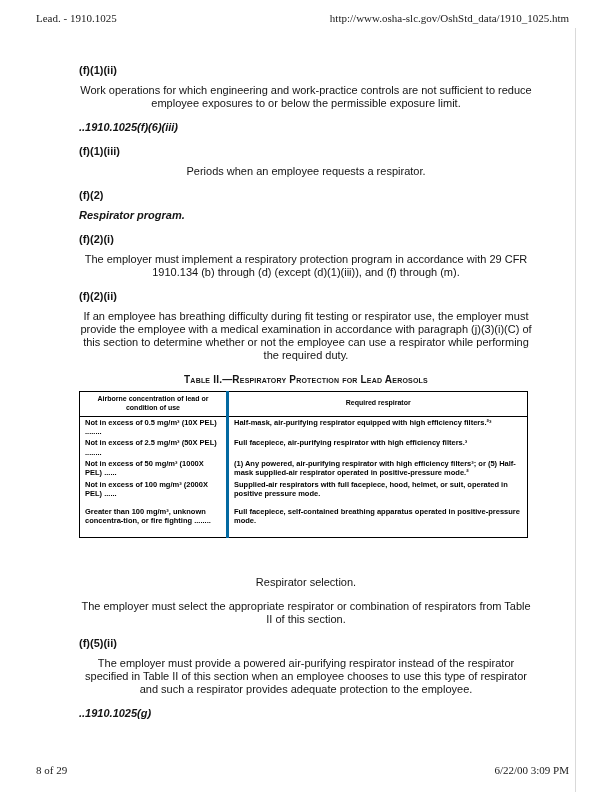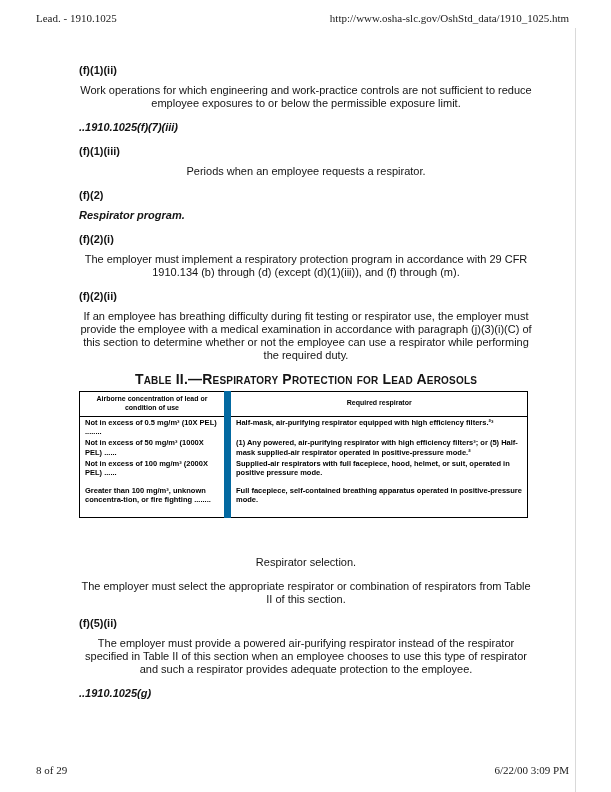--- a/index.html
+++ b/index.html
@@ -58,21 +58,21 @@
     font-style: italic;
     margin: 2px 0 11px 0;
   }
   .table-wrap {
     margin: 3px 0 38px 0;
   }
   .table-title {
     text-align: center;
     font-variant: small-caps;
     font-weight: bold;
-    font-size: 14px;
+    font-size: 10px;
     letter-spacing: 0.2px;
     margin-bottom: 5px;
   }
   .resp-table {
     width: 99%;
     border-collapse: collapse;
     border: 1.5px solid #000;
     font-size: 7.5px;
     line-height: 1.25;
     font-weight: bold;
@@ -83,21 +83,21 @@
     text-align: center;
     vertical-align: middle;
     padding: 3px 8px;
     border-bottom: 1px solid #000;
   }
   .resp-table td {
     vertical-align: top;
     padding: 1px 5px;
   }
   .col-divider {
-    border-right: 7px solid #0369a1;
+    border-right: 3px solid #0369a1;
   }
   .resp-table .cond { width: 33%; }
   .resp-table tr.spaced td { padding-top: 7px; }
   .resp-table tr.last td { padding-bottom: 12px; }
 </style>
 </head>
 <body>
 
 <div class="page">
 
@@ -106,21 +106,21 @@
   <div class="page-header">
     <span>Lead. - 1910.1025</span>
     <span>http://www.osha-slc.gov/OshStd_data/1910_1025.htm</span>
   </div>
 
   <div class="content">
 
     <div class="sec-heading">(f)(1)(ii)</div>
     <div class="para">Work operations for which engineering and work-practice controls are not sufficient to reduce employee exposures to or below the permissible exposure limit.</div>
 
-    <div class="ref">..1910.1025(f)(7)(iii)</div>
+    <div class="ref">..1910.1025(f)(6)(iii)</div>
 
     <div class="sec-heading">(f)(1)(iii)</div>
     <div class="para">Periods when an employee requests a respirator.</div>
 
     <div class="sec-heading">(f)(2)</div>
     <div class="ref">Respirator program.</div>
 
     <div class="sec-heading">(f)(2)(i)</div>
     <div class="para">The employer must implement a respiratory protection program in accordance with 29 CFR 1910.134 (b) through (d) (except (d)(1)(iii)), and (f) through (m).</div>
 
@@ -133,20 +133,24 @@
         <thead>
           <tr>
             <th class="cond col-divider">Airborne concentration of lead or condition of use</th>
             <th>Required respirator</th>
           </tr>
         </thead>
         <tbody>
           <tr>
             <td class="cond col-divider">Not in excess of 0.5 mg/m³ (10X PEL) ........</td>
             <td>Half-mask, air-purifying respirator equipped with high efficiency filters.²³</td>
+          </tr>
+          <tr>
+            <td class="cond col-divider">Not in excess of 2.5 mg/m³ (50X PEL) ........</td>
+            <td>Full facepiece, air-purifying respirator with high efficiency filters.³</td>
           </tr>
           <tr>
             <td class="cond col-divider">Not in excess of 50 mg/m³ (1000X PEL) ......</td>
             <td>(1) Any powered, air-purifying respirator with high efficiency filters³; or (5) Half-mask supplied-air respirator operated in positive-pressure mode.²</td>
           </tr>
           <tr>
             <td class="cond col-divider">Not in excess of 100 mg/m³ (2000X PEL) ......</td>
             <td>Supplied-air respirators with full facepiece, hood, helmet, or suit, operated in positive pressure mode.</td>
           </tr>
           <tr class="spaced last">

